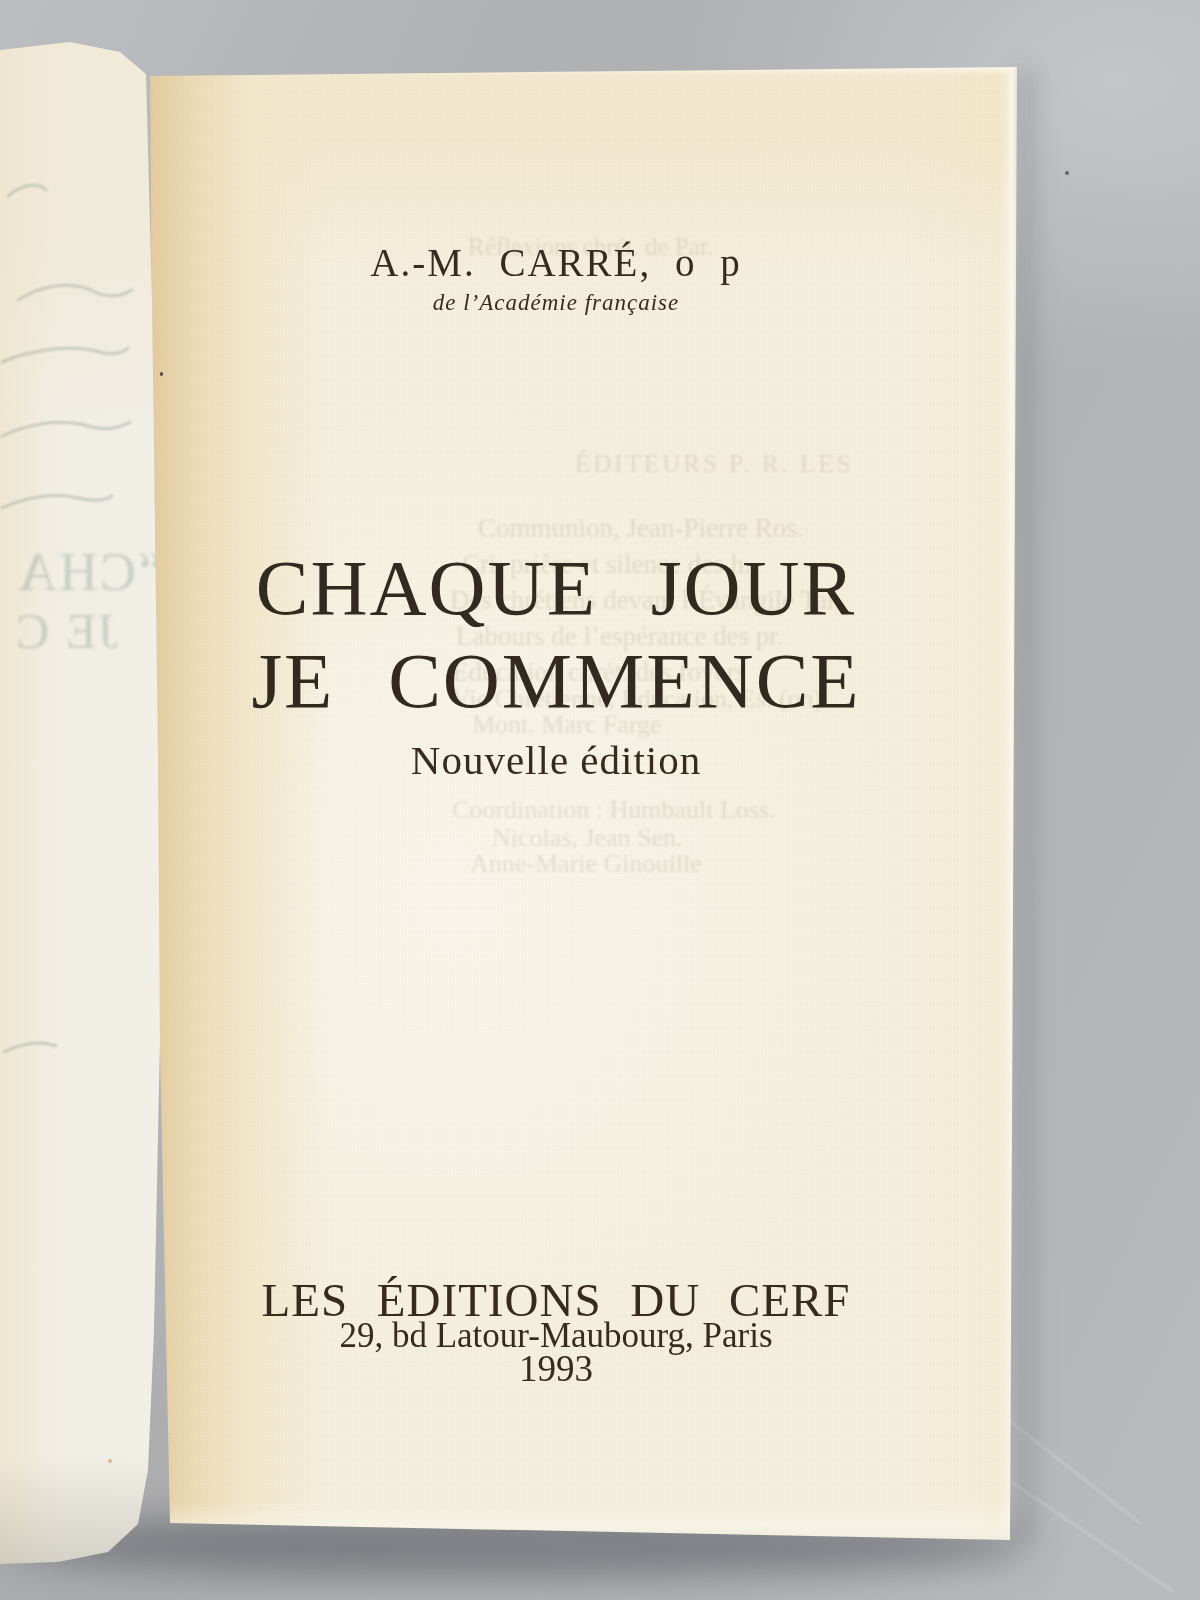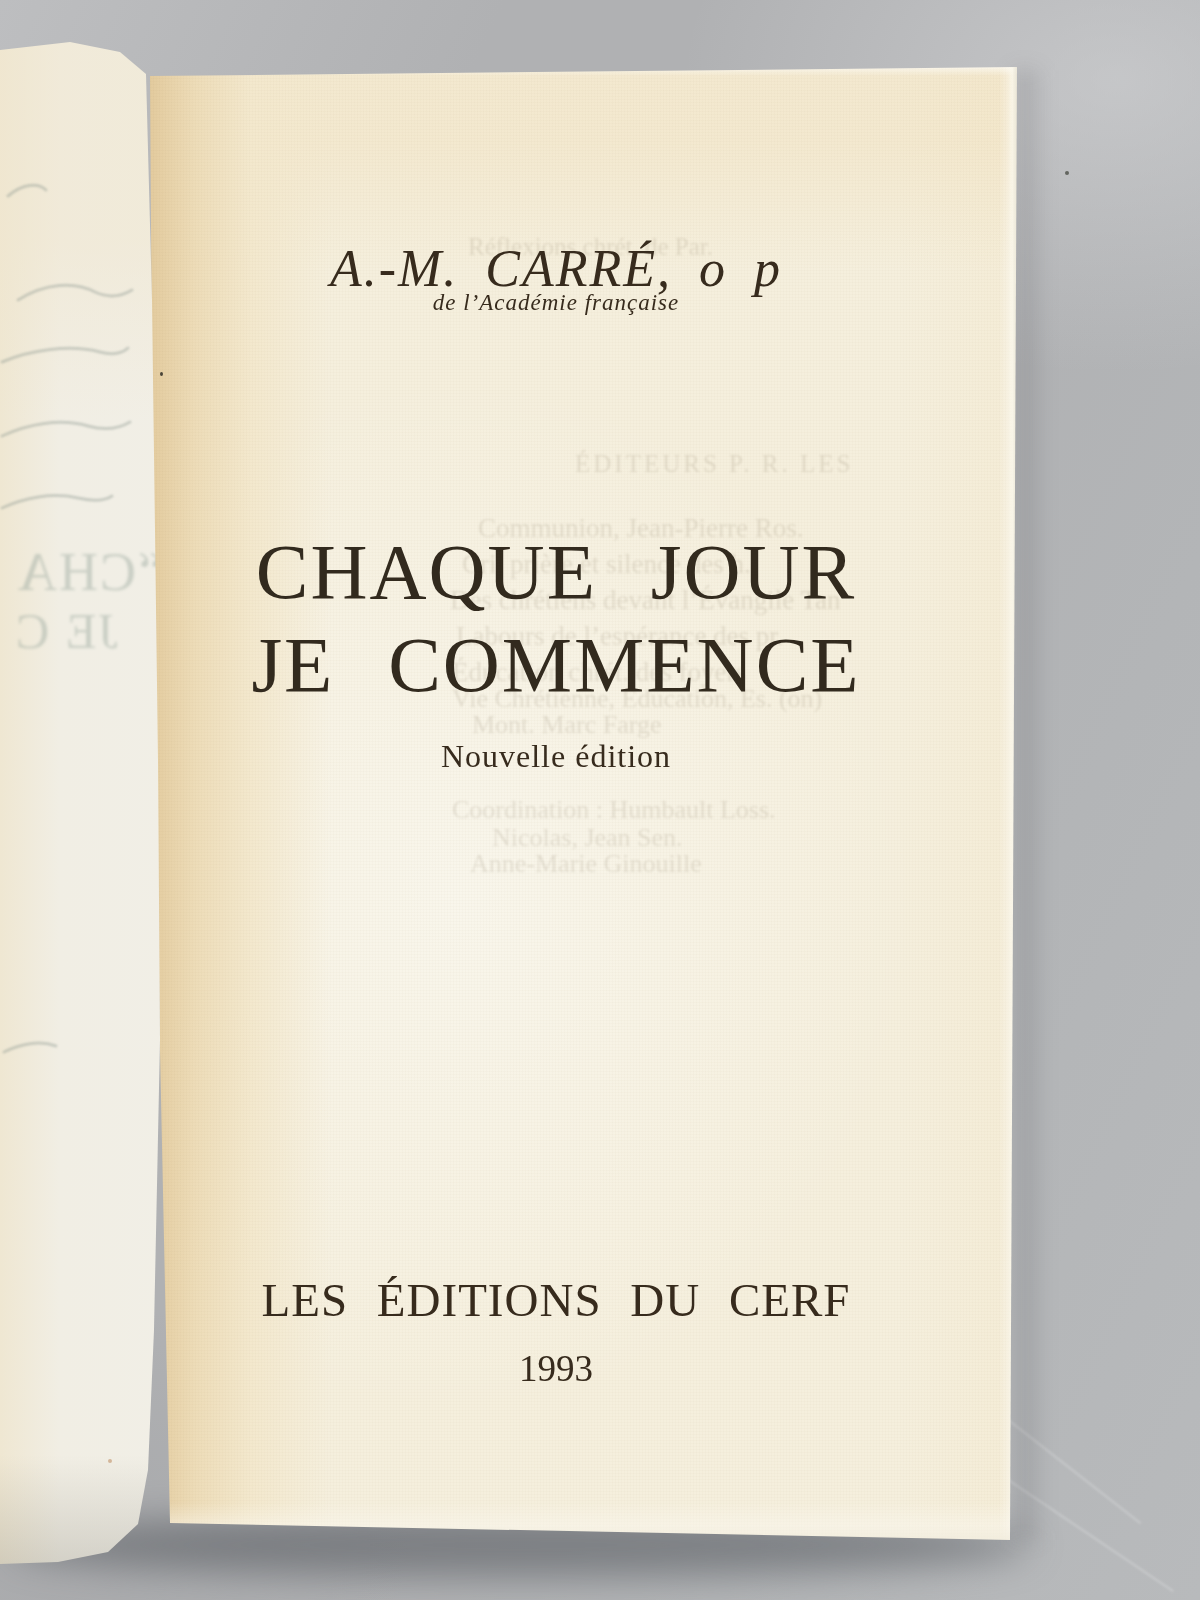--- a/index.html
+++ b/index.html
@@ -57,26 +57,26 @@
   .ghost.g6{left:452px;top:657px;}
   .ghost.g7{left:452px;top:684px;font-size:26px;}
   .ghost.g8{left:472px;top:710px;font-size:26px;}
   .ghost.g9{left:452px;top:795px;font-size:26px;}
   .ghost.g10{left:492px;top:823px;font-size:26px;}
   .ghost.g11{left:470px;top:849px;font-size:26px;}
 
   
   .t{position:absolute;left:556px;transform:translateX(-50%);
      white-space:nowrap;color:#372b1d;text-align:center;line-height:1;}
-  .t-author{top:243px;font-size:52px;letter-spacing:2px;word-spacing:12px;font-style:italic;}
+  .t-author{top:243px;font-size:39px;letter-spacing:2px;word-spacing:12px;}
   .t-affil{top:291px;font-size:23px;font-style:italic;letter-spacing:1px;}
-  .t-title{font-size:79px;letter-spacing:2px;word-spacing:32px;color:#322a1e;}
+  .t-title{font-size:79px;letter-spacing:2px;word-spacing:32px;color:#322a1e;margin-top:16px;}
   .t-title.l1{top:532px;}
   .t-title.l2{top:625px;}
-  .t-edition{top:740px;font-size:32px;letter-spacing:1px;}
+  .t-edition{top:740px;font-size:41px;letter-spacing:1px;}
   .t-pub{top:1277px;font-size:47px;letter-spacing:1px;word-spacing:16px;}
   .t-addr{top:1318px;font-size:35px;}
   .t-year{top:1350px;font-size:37px;}
 
   
   .left-page{
     position:absolute;inset:0;
     clip-path:polygon(0 50px,70px 42px,120px 52px,146px 74px,152px 300px,158px 760px,160px 1040px,154px 1330px,148px 1470px,138px 1524px,108px 1552px,58px 1562px,0 1564px);
     background:
       linear-gradient(180deg, rgba(240,230,206,.5) 0 240px, rgba(240,230,206,0) 420px),
@@ -121,20 +121,21 @@
     <div class="ghost g9">Coordination : Humbault Loss.</div>
     <div class="ghost g10">Nicolas, Jean Sen.</div>
     <div class="ghost g11">Anne-Marie Ginouille</div>
 
     <div class="t t-author">A.-M. CARRÉ, o p</div>
     <div class="t t-affil">de l’Académie française</div>
     <div class="t t-title l1">CHAQUE JOUR</div>
     <div class="t t-title l2">JE COMMENCE</div>
     <div class="t t-edition">Nouvelle édition</div>
     <div class="t t-pub">LES ÉDITIONS DU CERF</div>
+    <div class="t t-addr">29, bd Latour-Maubourg, Paris</div>
     <div class="t t-year">1993</div>
   </div>
 
   <div class="left-page">
     <svg class="handwriting" width="220" height="1600" viewBox="0 0 220 1600">
       <g fill="none" stroke="#8f9a92" stroke-width="3" stroke-linecap="round">
         <path d="M8,196 C 22,184 38,182 46,190"></path>
         <path d="M18,300 C 45,283 75,281 95,292 C 110,299 122,296 132,290"></path>
         <path d="M2,362 C 30,350 70,344 100,352 C 115,356 124,352 128,348"></path>
         <path d="M2,436 C 28,424 60,418 88,426 C 106,431 120,428 130,422"></path>

